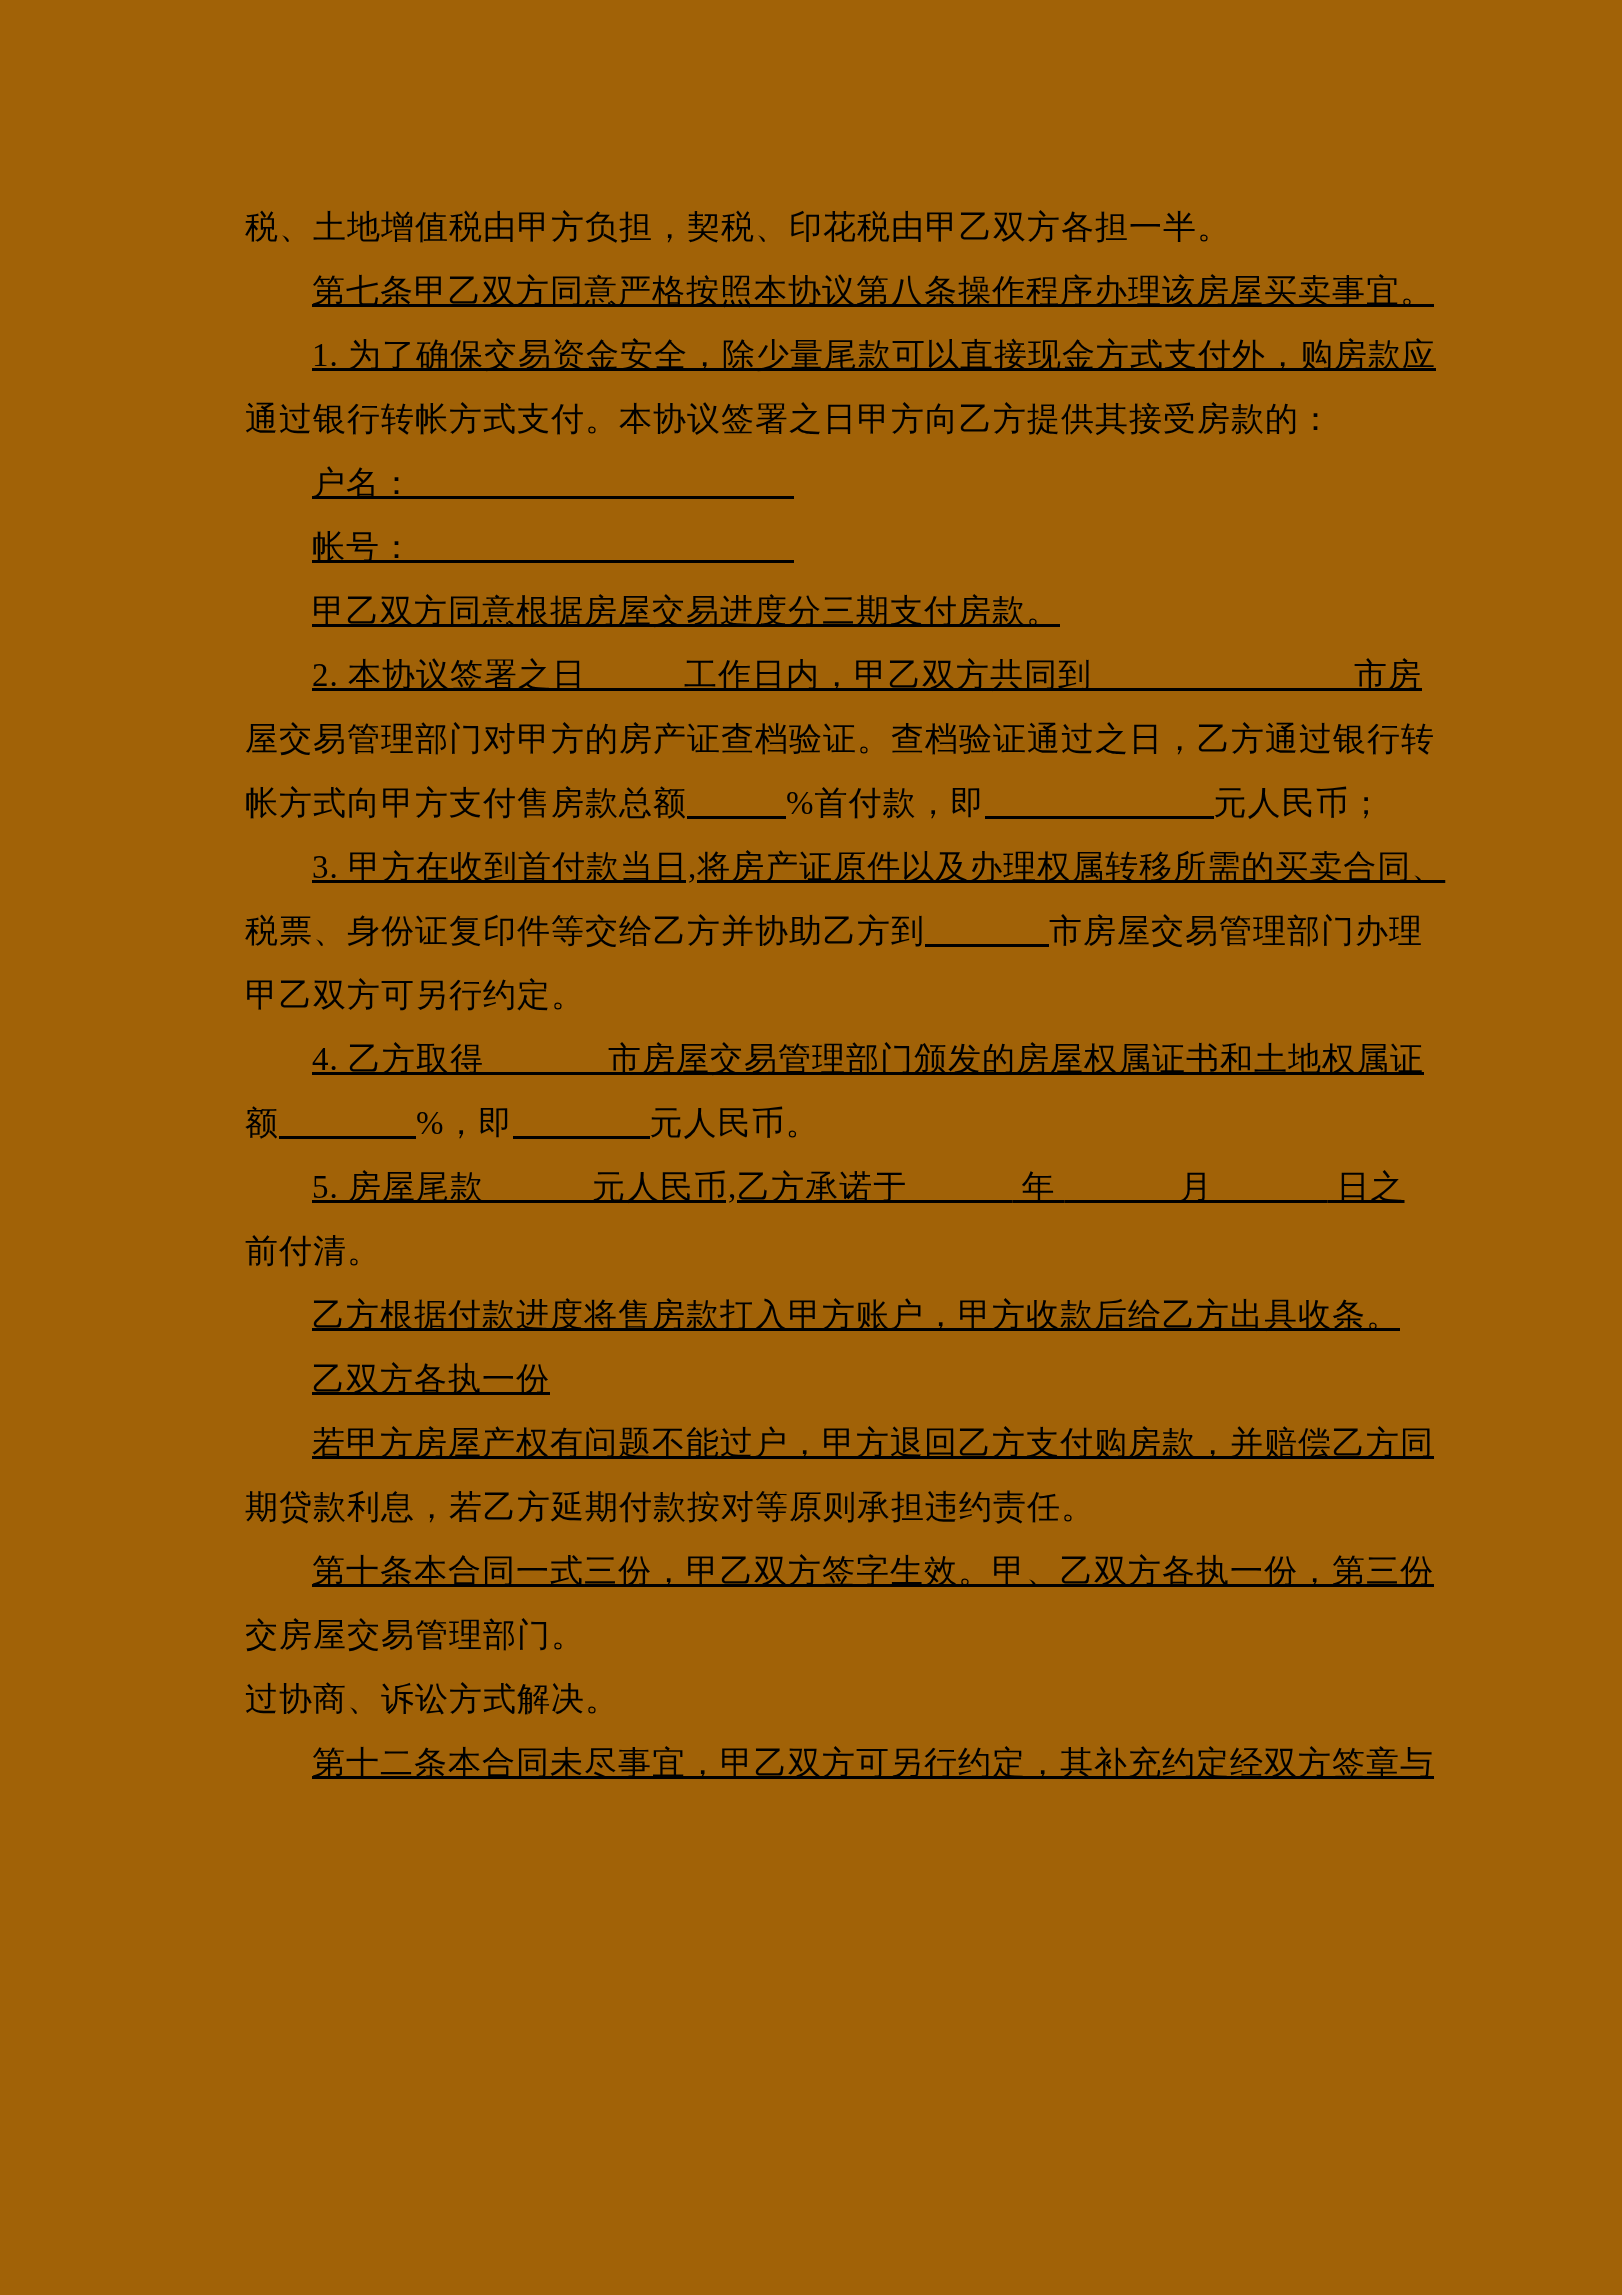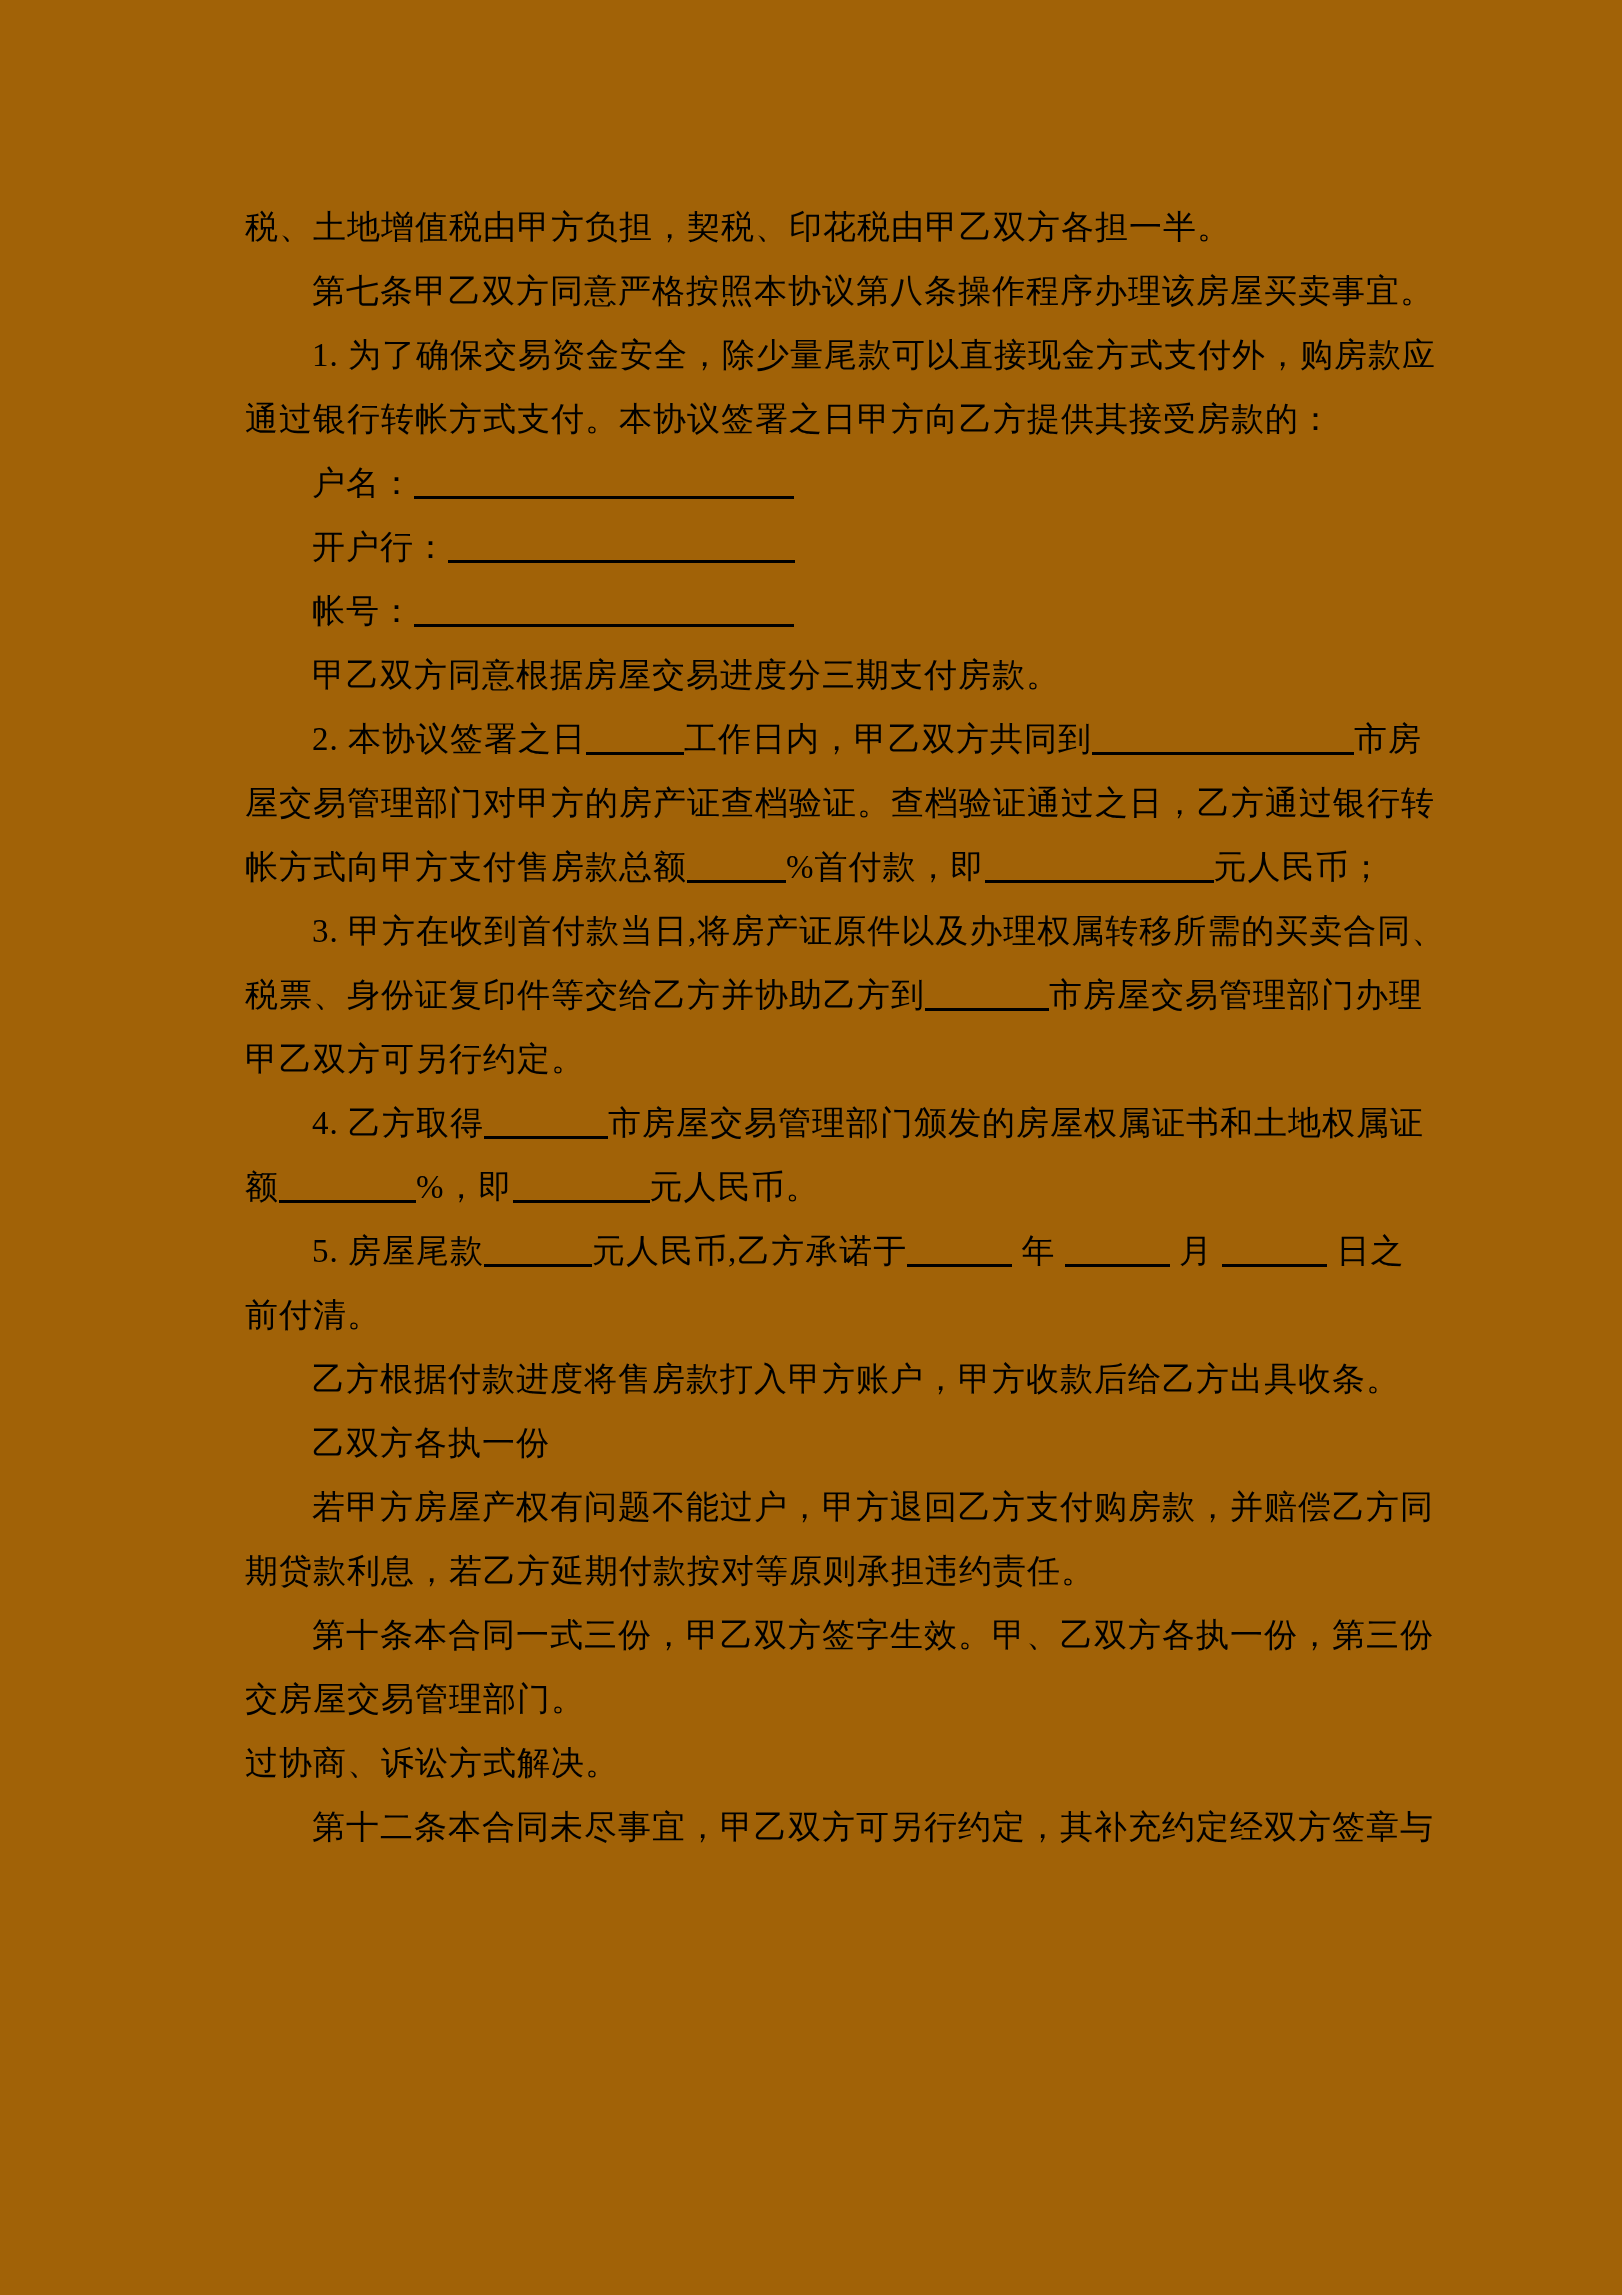--- a/index.html
+++ b/index.html
@@ -25,39 +25,39 @@
   .line {
     height: 64px;
     line-height: 64px;
     font-size: 33px;
     letter-spacing: 1px;
     white-space: pre;
     color: inherit;
   }
   .line.indent {
     padding-left: 67px;
+    text-decoration: underline;
   }
   .blank {
     display: inline-block;
     height: 0;
     border-bottom: 3.3px solid currentColor;
     margin-bottom: -5.2px;
   }
 </style>
 </head>
 <body>
 
 <div class="page" style="background: #a16207; color: rgb(0, 0, 0);">
   <div class="doc-body" style="left: 245px; top: 195px;">
       <div class="line"><span>税、土地增值税由甲方负担，契税、印花税由甲乙双方各担一半。</span></div>
       <div class="line indent"><span>第七条甲乙双方同意严格按照本协议第八条操作程序办理该房屋买卖事宜。</span></div>
       <div class="line indent"><span>1. 为了确保交易资金安全，除少量尾款可以直接现金方式支付外，购房款应</span></div>
       <div class="line"><span>通过银行转帐方式支付。本协议签署之日甲方向乙方提供其接受房款的：</span></div>
       <div class="line indent"><span>户名：</span><span class="blank" style="width: 380px;"></span></div>
-      <div class="line indent"><span>开户行：</span><span class="blank" style="width: 347px;"></span></div>
       <div class="line indent"><span>帐号：</span><span class="blank" style="width: 380px;"></span></div>
       <div class="line indent"><span>甲乙双方同意根据房屋交易进度分三期支付房款。</span></div>
       <div class="line indent"><span>2. 本协议签署之日</span><span class="blank" style="width: 98px;"></span><span>工作日内，甲乙双方共同到</span><span class="blank" style="width: 262px;"></span><span>市房</span></div>
       <div class="line"><span>屋交易管理部门对甲方的房产证查档验证。查档验证通过之日，乙方通过银行转</span></div>
       <div class="line"><span>帐方式向甲方支付售房款总额</span><span class="blank" style="width: 99px;"></span><span>%首付款，即</span><span class="blank" style="width: 229px;"></span><span>元人民币；</span></div>
       <div class="line indent"><span>3. 甲方在收到首付款当日,将房产证原件以及办理权属转移所需的买卖合同、</span></div>
       <div class="line"><span>税票、身份证复印件等交给乙方并协助乙方到</span><span class="blank" style="width: 124px;"></span><span>市房屋交易管理部门办理</span></div>
       <div class="line"><span>甲乙双方可另行约定。</span></div>
       <div class="line indent"><span>4. 乙方取得</span><span class="blank" style="width: 124px;"></span><span>市房屋交易管理部门颁发的房屋权属证书和土地权属证</span></div>
       <div class="line"><span>额</span><span class="blank" style="width: 137px;"></span><span>%，即</span><span class="blank" style="width: 137px;"></span><span>元人民币。</span></div>

